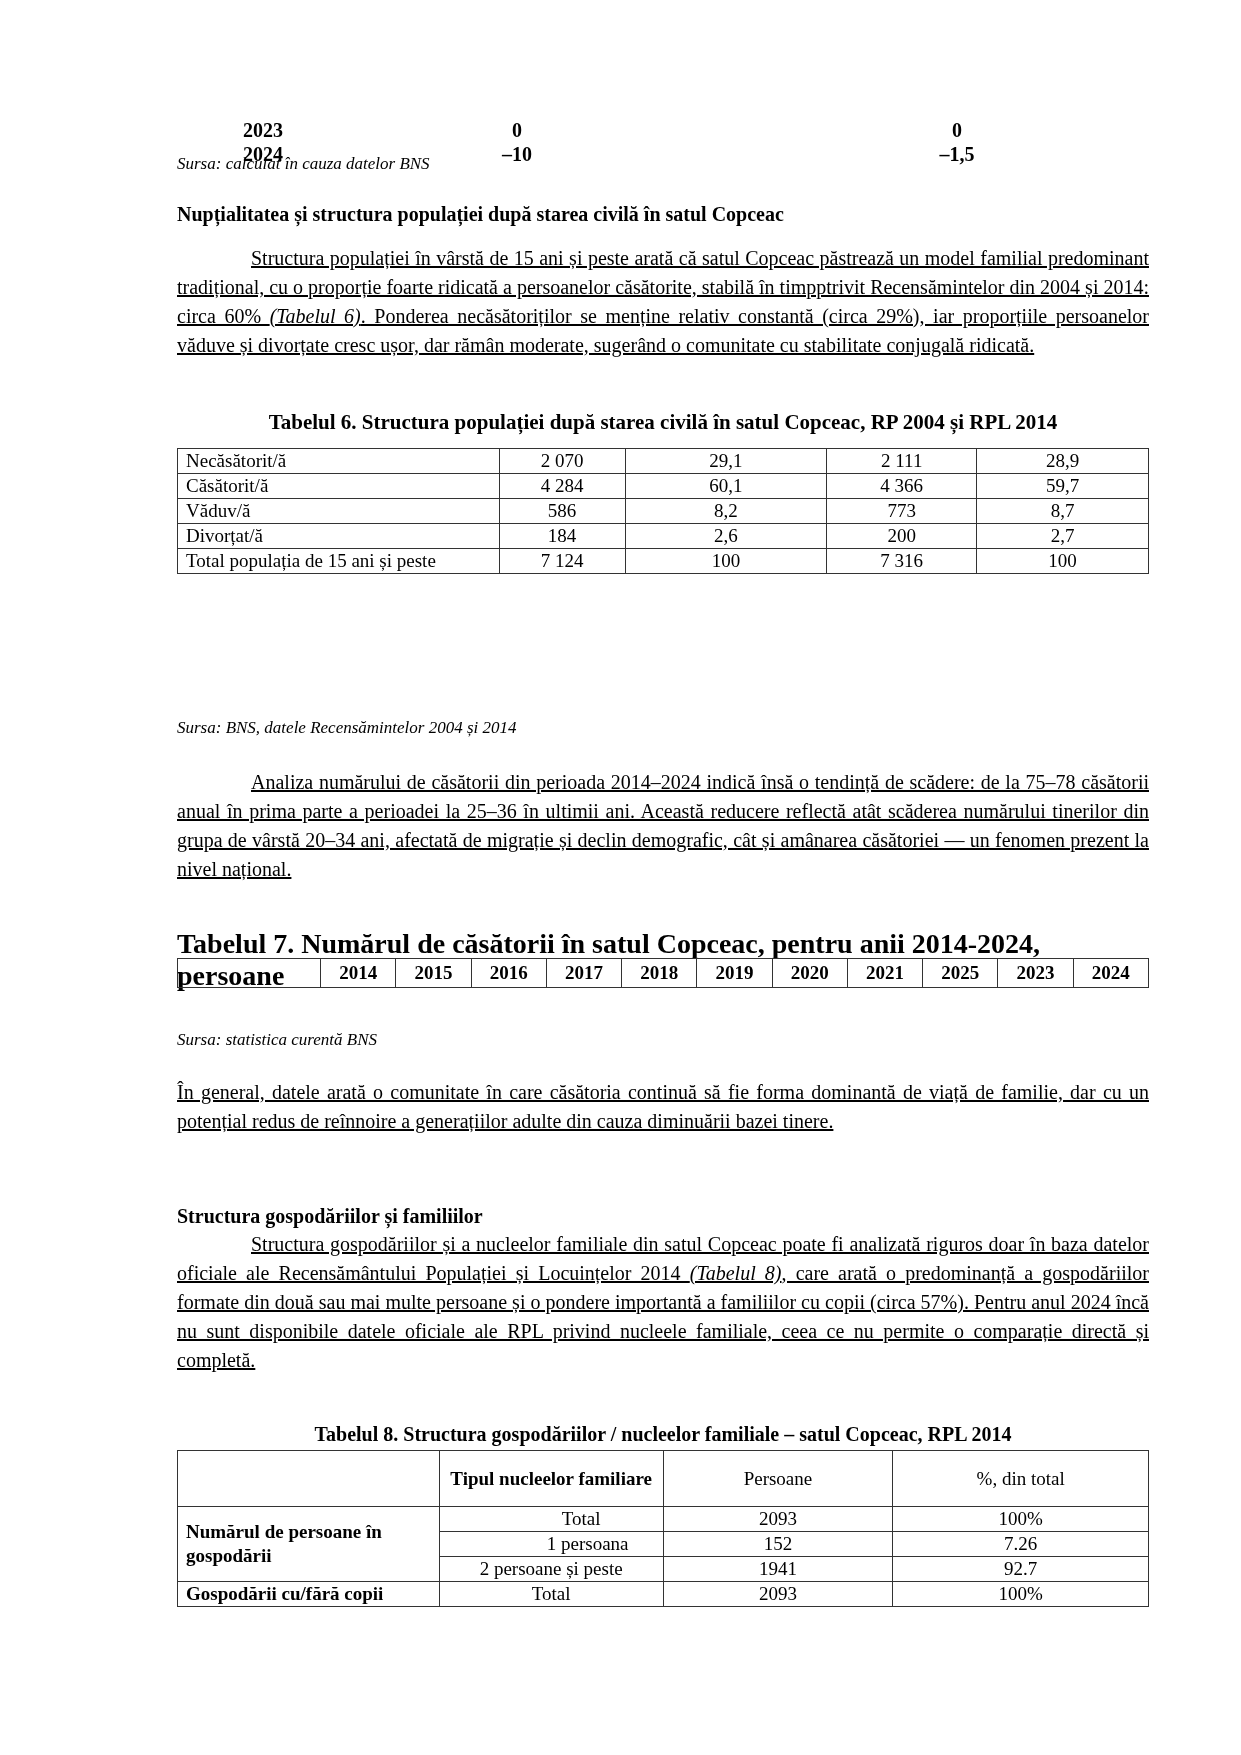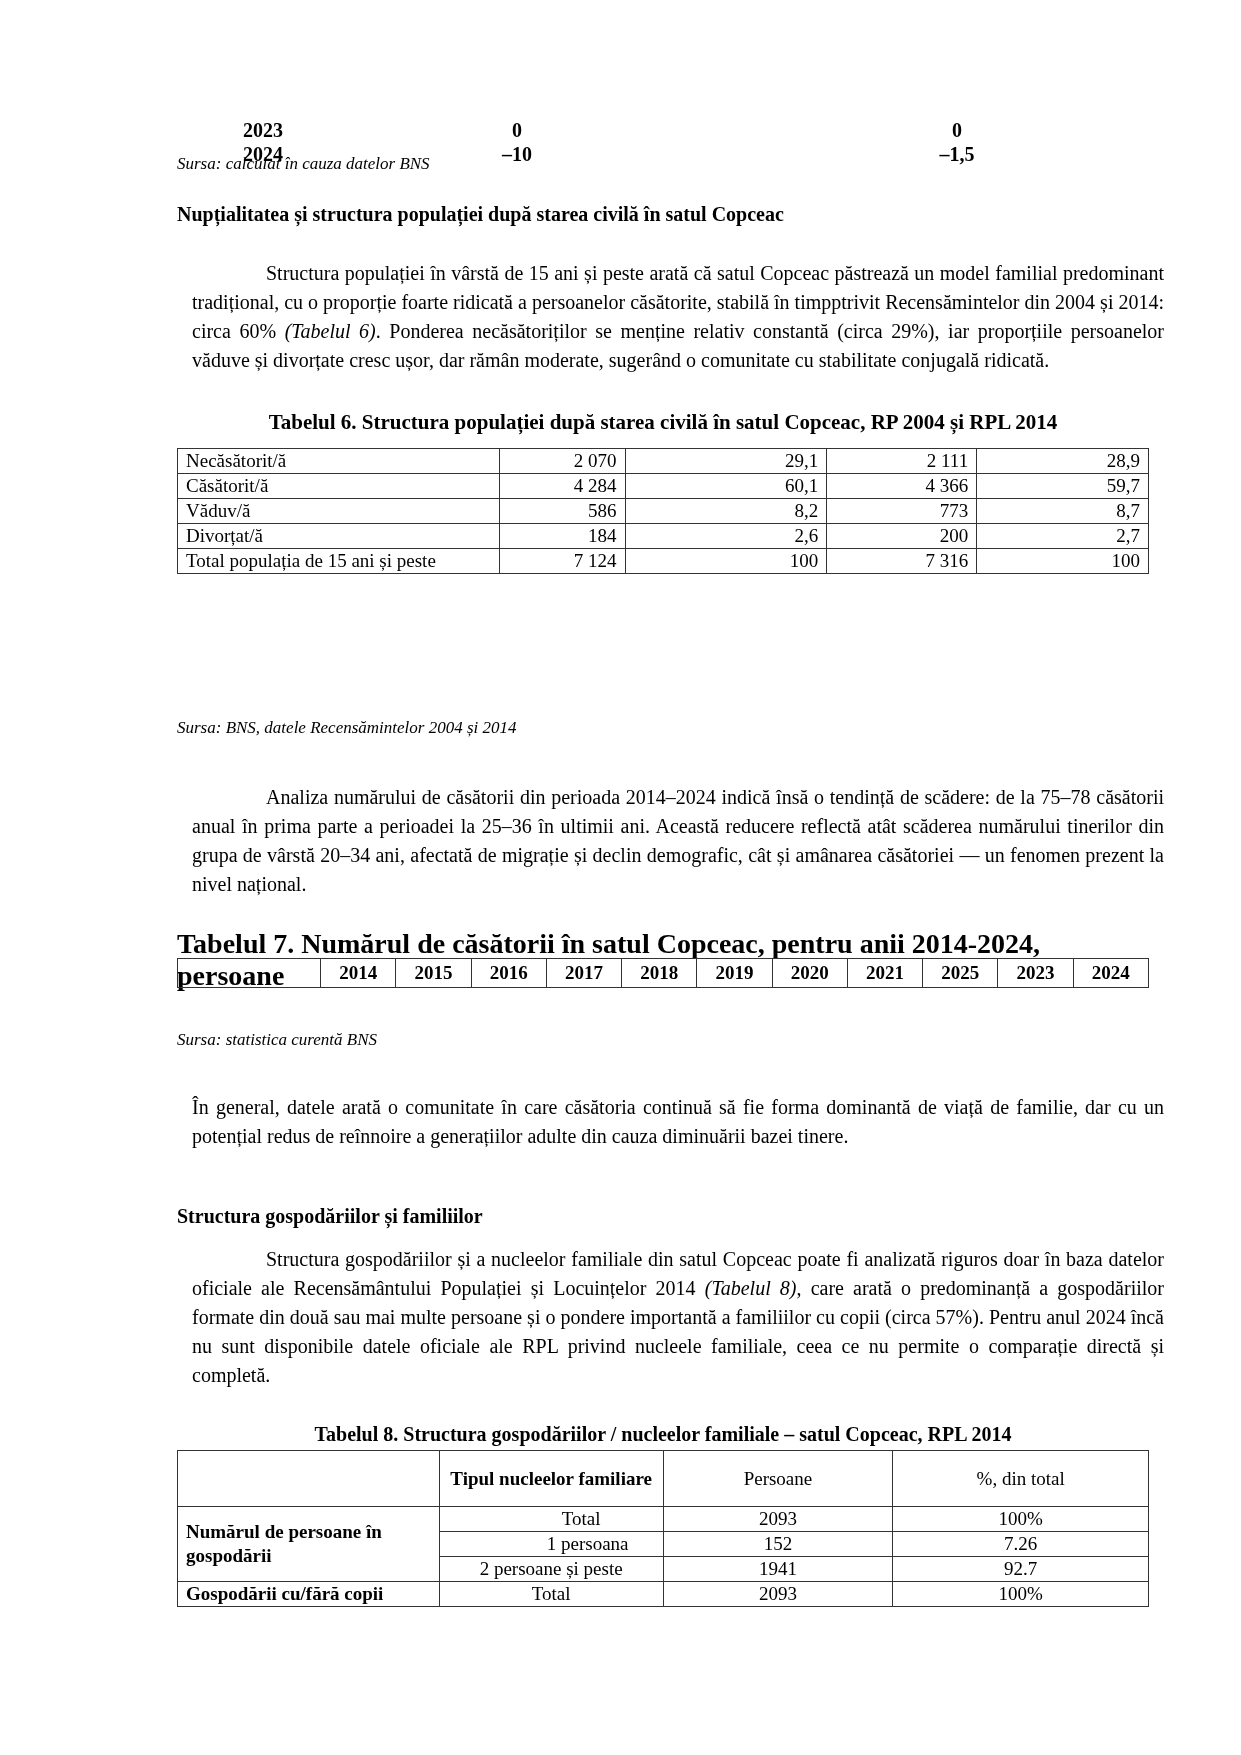--- a/index.html
+++ b/index.html
@@ -6,28 +6,28 @@
   body { width: 1241px; height: 1755px; position: relative; font-family: "Liberation Serif", serif; color: #000; font-size: 20px; }
   .page { position: absolute; left: 177px; top: 0; width: 972px; }
   .top-table { position: absolute; top: 118px; left: 0; width: 972px; font-weight: bold; }
   .top-row { position: relative; height: 24px; line-height: 24px; }
   .top-row .yr { position: absolute; left: 66px; }
   .top-row .v1 { position: absolute; left: 300px; width: 80px; text-align: center; }
   .top-row .v2 { position: absolute; left: 740px; width: 80px; text-align: center; }
   .source { font-style: italic; font-size: 17px; line-height: 20px; }
   .abs { position: absolute; left: 0; }
   h3 { margin: 0; font-size: 20px; font-weight: bold; }
-  p.body { margin: 15px; text-align: justify; line-height: 29px; }
+  p.body { margin: 0; text-align: justify; line-height: 29px; text-decoration: underline; }
   .indent { text-indent: 74px; }
   .cap { font-weight: bold; font-size: 21px; text-align: center; }
   table { border-collapse: collapse; font-size: 19px; }
   td, th { border: 1.5px solid #333; padding: 0 8px; line-height: 24px; }
   .t6 th { text-align: center; vertical-align: top; font-weight: bold; }
   .t6 th.first { text-align: left; }
-  .t6 td { text-align: right; vertical-align: top; }
+  .t6 td { text-align: center; vertical-align: top; }
   .t6 td.first { text-align: left; }
   .t7 th, .t7 td { text-align: center; padding: 0 4px; }
   .t7 th { font-weight: bold; height: 28px; }
   .t7 td { height: 32px; font-size: 21px; }
   .t8 td { text-align: center; vertical-align: middle; }
   .t8 td.bold { font-weight: bold; text-align: left; }
   .t8 th { font-weight: bold; }
   em { font-style: italic; }
 </style>
 </head>

